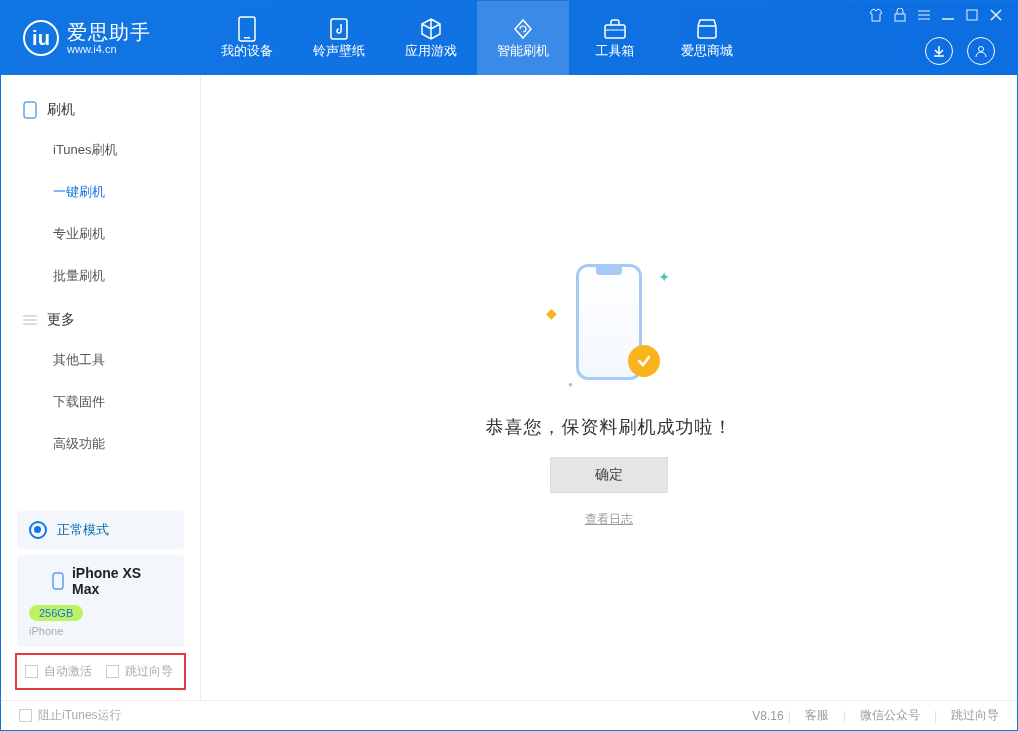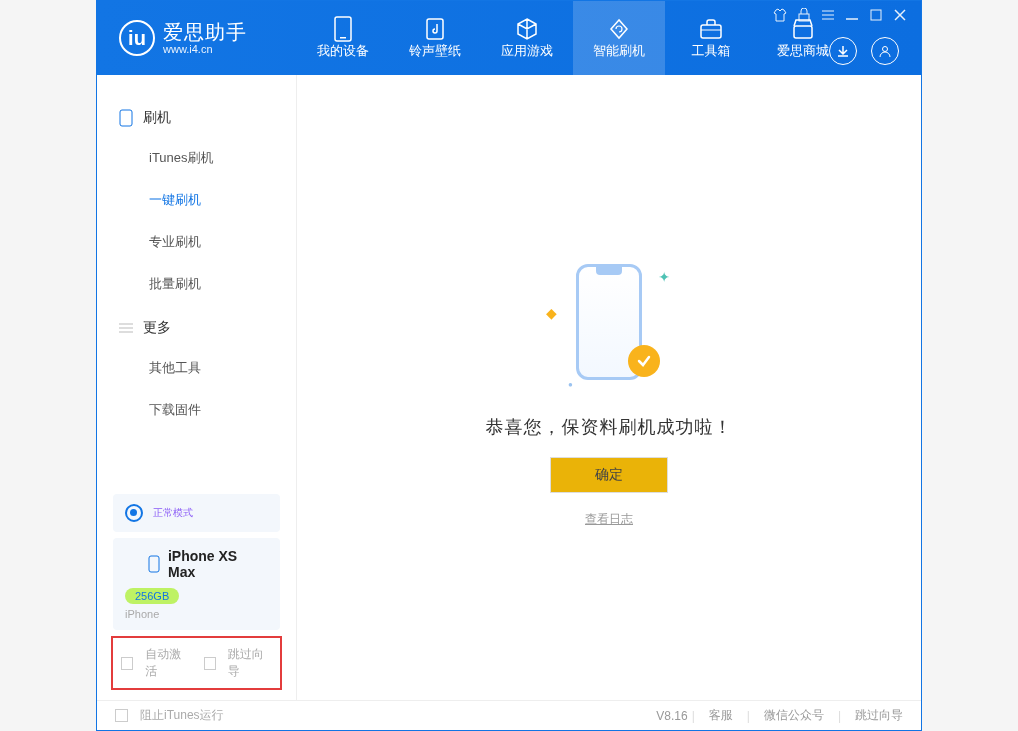--- a/index.html
+++ b/index.html
@@ -5,21 +5,21 @@
 * { margin: 0; padding: 0; box-sizing: border-box; }
 body {
   font-family: "Microsoft YaHei", "PingFang SC", sans-serif;
   background: #f5f5f5;
   display: flex;
   justify-content: center;
   align-items: flex-start;
   padding: 0;
 }
 .window {
-  width: 826px;
+  width: 1018px;
   height: 731px;
   border: 1px solid #1275e4;
   background: #fff;
   display: flex;
   flex-direction: column;
   position: relative;
 }
 
 .header {
   height: 74px;
@@ -83,69 +83,69 @@
 
 
 .body { flex:1; display:flex; min-height:0; }
 .sidebar {
   width: 200px;
   border-right: 1px solid #eee;
   display:flex;
   flex-direction:column;
   background:#fff;
 }
-.side-scroll { flex:1; overflow:auto; padding-top:20px; }
+.side-scroll { flex:1; overflow:auto; padding-top:12px; }
 .side-group-hdr {
   display:flex; align-items:center; gap:10px;
   padding: 14px 18px 10px 22px;
   font-size: 14px; color:#333;
 }
 .side-item {
   padding: 12px 18px 12px 52px;
   font-size: 13px; color:#555;
   cursor:pointer;
 }
 .side-item.active { color:#1275e4; }
 
 .side-bottom { padding: 0 6px; }
 .mode-card, .device-card {
   background:#f3f7fc;
   border-radius:4px;
   margin: 6px 10px;
   padding: 10px 12px;
 }
-.mode-card { display:flex; align-items:center; gap:10px; font-size:10px; color:#8b5cf6; }
+.mode-card { display:flex; align-items:center; gap:10px; font-size:13px; color:#0369a1; }
 .mode-ic { width:18px; height:18px; border:2px solid #1275e4; border-radius:50%; position:relative; }
 .mode-ic::after { content:''; width:7px; height:7px; background:#1275e4; border-radius:50%; position:absolute; top:3px; left:3px; }
 .device-name { font-size:14px; font-weight:600; color:#222; margin-bottom:6px; display:flex; align-items:center; gap:8px;margin-left:23px;}
 .device-capacity { display:inline-block; background:#bef264; color:#1275e4; font-size:11px; padding:2px 10px; border-radius:10px; margin-bottom:4px;}
 .device-type { font-size:11px; color:#aaa; display:block; }
 
 .checkbox-row {
   margin: 6px 8px 10px 8px;
   border: 2px solid #e33c3c;
   padding: 8px 8px;
   display:flex; gap:14px;
   font-size:12px; color:#aaa;
 }
-.cb { display:flex; align-items:center; gap:12px; cursor:pointer; }
+.cb { display:flex; align-items:center; gap:6px; cursor:pointer; }
 .cb-box { width:13px; height:13px; border:1px solid #ccc; background:#fff; }
 
 
 .main { flex:1; display:flex; flex-direction:column; align-items:center; justify-content:center; gap:18px; }
 .phone-illus { position:relative; width:150px; height:150px; display:flex; align-items:center; justify-content:center; }
 .phone-body { width:66px; height:116px; border:3px solid #a7caf5; border-radius:12px; background:linear-gradient(#fff,#f3f8ff); position:relative;}
 .phone-notch { position:absolute; top:0; left:50%; transform:translateX(-50%); width:26px; height:8px; background:#a7caf5; border-radius:0 0 4px 4px;}
 .phone-check { position:absolute; right:24px; bottom:20px; width:32px; height:32px; background:#f9b31c; border-radius:50%; display:flex; align-items:center; justify-content:center; }
 .sparkle { position:absolute; color:#f9b31c; font-size:14px; }
 .sparkle.s1 { top:22px; right:14px; color:#4ec2b4; }
 .sparkle.s2 { left:12px; top:58px; }
 .sparkle.s3 { left:34px; bottom:8px; color:#9bc3f0; font-size:8px; }
 .headline { font-size:18px; color:#333; letter-spacing:1px; }
-.ok-btn { border:1px solid #ddd; background:#eab308; padding:8px 44px; font-size:14px; color:#444; cursor:pointer; }
+.ok-btn { border:1px solid #ddd; background:#e5e5e5; padding:8px 44px; font-size:14px; color:#444; cursor:pointer; }
 .log-link { font-size:12px; color:#999; text-decoration:underline; cursor:pointer; }
 
 
 .footer {
   height: 30px;
   border-top:1px solid #eee;
   display:flex; align-items:center;
   padding: 14px 18px;
   font-size:12px; color:#999;
 }
@@ -295,20 +295,21 @@
         <div class="side-group-hdr">
           <svg width="14" height="14">
               <line x1="0" y1="3" x2="14" y2="3" stroke="#bbb"></line>
               <line x1="0" y1="7" x2="14" y2="7" stroke="#bbb"></line>
               <line x1="0" y1="11" x2="14" y2="11" stroke="#bbb"></line>
             </svg>
           <span>更多</span>
         </div>
         <div class="side-item">其他工具</div>
         <div class="side-item">下载固件</div>
+        <div class="side-item">高级功能</div>
       </div>
 
       <div class="side-bottom">
         <div class="mode-card">
           <span class="mode-ic"></span>
           <span>正常模式</span>
         </div>
         <div class="device-card">
           <div class="device-name">
             <svg width="12" height="18">

